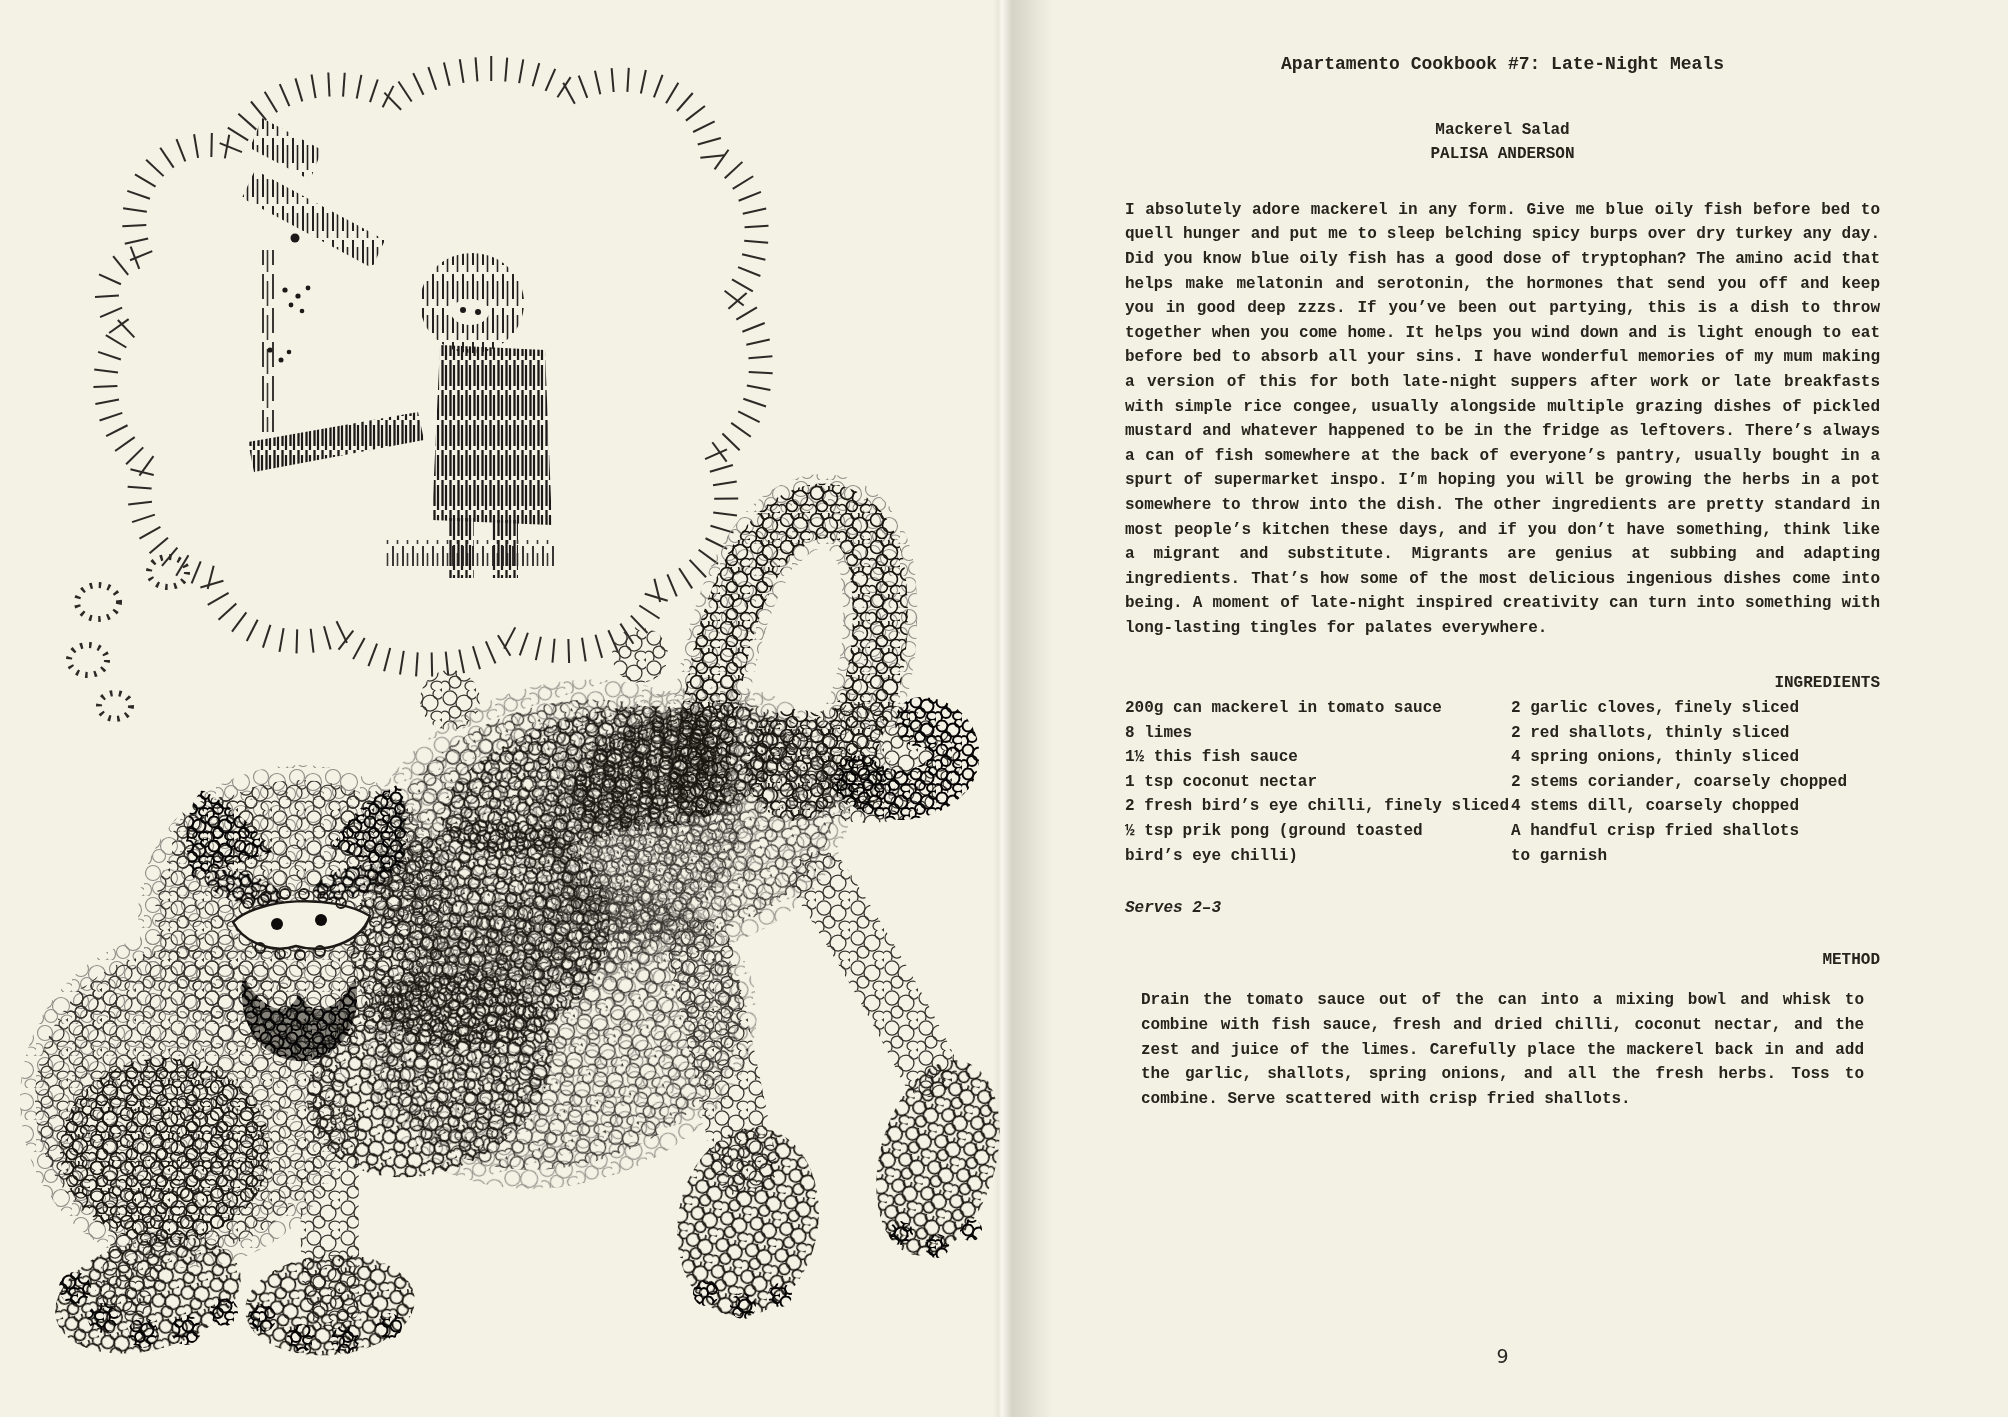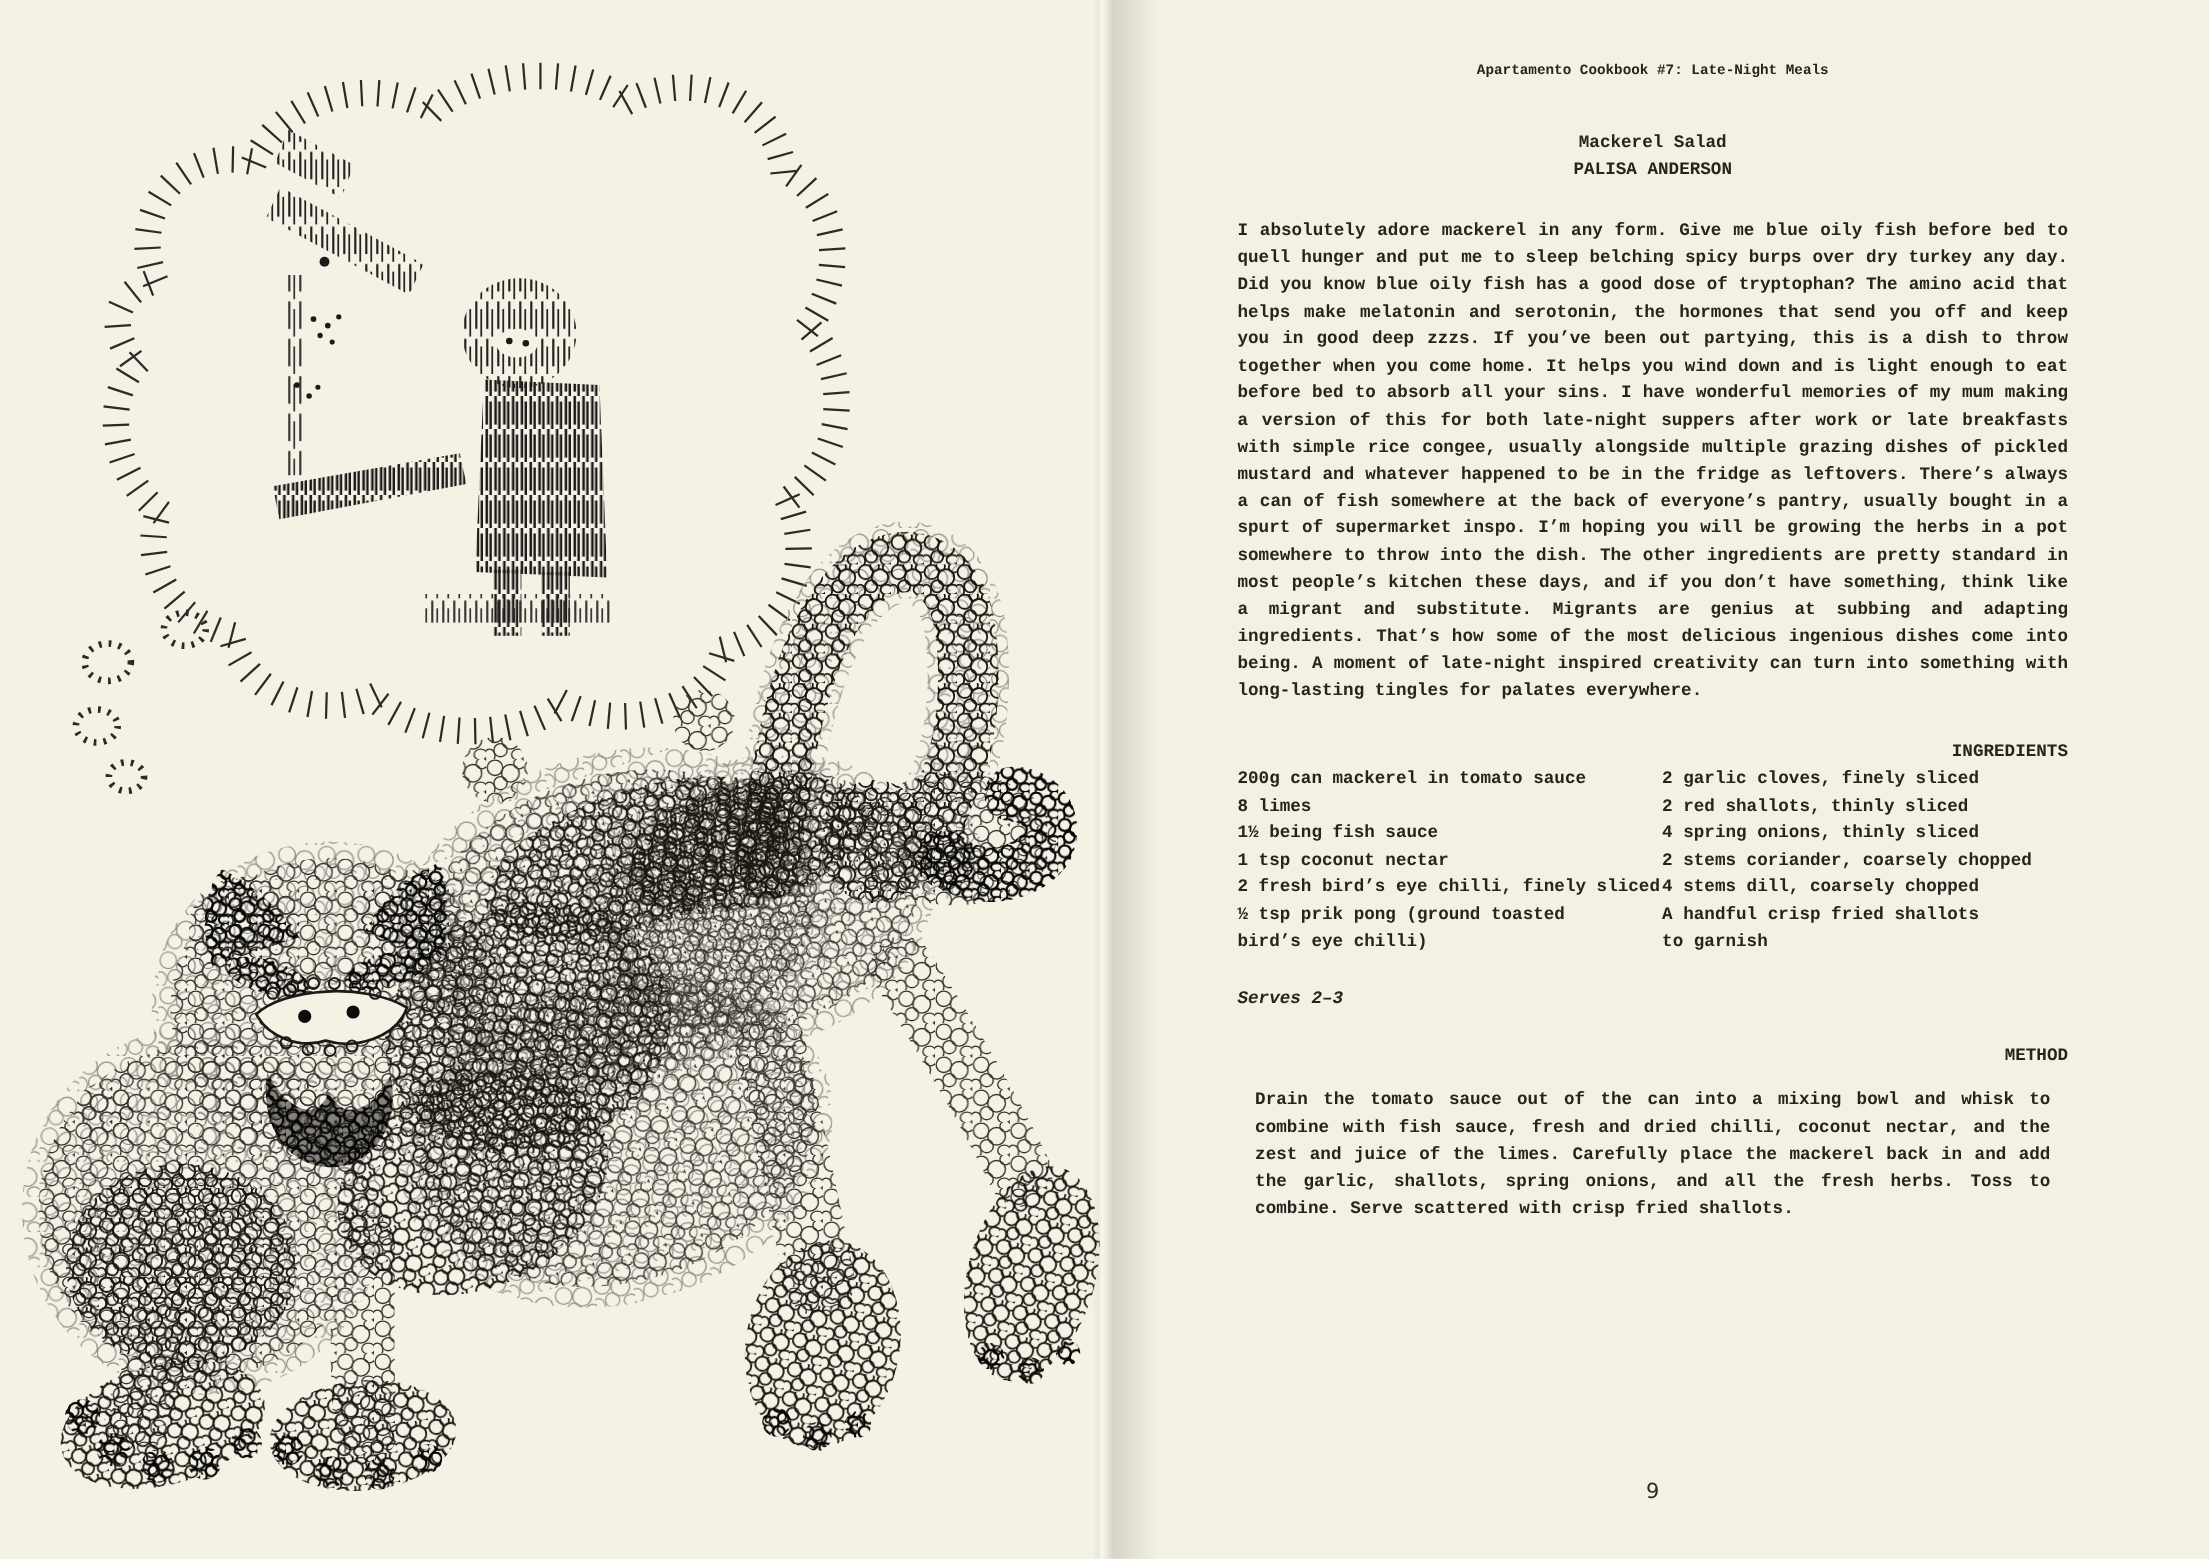--- a/index.html
+++ b/index.html
@@ -22,21 +22,21 @@
     font-size:16px;font-weight:700;line-height:24.6px;
   }
   .gutter{
     position:absolute;left:993px;top:0;width:60px;height:1417px;z-index:3;
     background:linear-gradient(90deg,
       rgba(40,35,20,0) 0%, rgba(40,35,20,0.05) 9%,
       rgba(255,255,248,0.45) 15%, rgba(40,35,20,0.14) 32%,
       rgba(40,35,20,0.10) 52%, rgba(40,35,20,0.05) 74%,
       rgba(40,35,20,0) 100%);
   }
-  .book-title{text-align:center;font-size:13px;}
+  .book-title{text-align:center;font-size:18px;}
   .byline{text-align:center;margin-top:41px;}
   .intro{margin:31px 0 0 0;text-align:justify;}
   .heading{margin-top:31px;text-align:right;}
   .method-heading{margin-top:27px;}
   .cols{display:flex;}
   .col-left{width:386px;flex:none;}
   .col-right{flex:1;}
   .ing-line{white-space:nowrap;}
   .serves{margin-top:28px;font-style:italic;}
   .method{margin:16px;text-align:justify;}
@@ -243,21 +243,21 @@
     </div>
 
     <p class="intro">I absolutely adore mackerel in any form. Give me blue oily fish before bed to quell hunger and put me to sleep belching spicy burps over dry turkey any day. Did you know blue oily fish has a good dose of tryptophan? The amino acid that helps make melatonin and serotonin, the hormones that send you off and keep you in good deep zzzs. If you’ve been out partying, this is a dish to throw together when you come home. It helps you wind down and is light enough to eat before bed to absorb all your sins. I have wonderful memories of my mum making a version of this for both late-night suppers after work or late breakfasts with simple rice congee, usually alongside multiple grazing dishes of pickled mustard and whatever happened to be in the fridge as leftovers. There’s always a can of fish somewhere at the back of everyone’s pantry, usually bought in a spurt of supermarket inspo. I’m hoping you will be growing the herbs in a pot somewhere to throw into the dish. The other ingredients are pretty standard in most people’s kitchen these days, and if you don’t have something, think like a migrant and substitute. Migrants are genius at subbing and adapting ingredients. That’s how some of the most delicious ingenious dishes come into being. A moment of late-night inspired creativity can turn into something with long-lasting tingles for palates everywhere.</p>
 
     <div class="heading">INGREDIENTS</div>
 
     <div class="cols">
       <div class="col-left">
         <div class="ing-line">200g can mackerel in tomato sauce</div>
         <div class="ing-line">8 limes</div>
-        <div class="ing-line">1½ being fish sauce</div>
+        <div class="ing-line">1½ this fish sauce</div>
         <div class="ing-line">1 tsp coconut nectar</div>
         <div class="ing-line">2 fresh bird’s eye chilli, finely sliced</div>
         <div class="ing-line">½ tsp prik pong (ground toasted</div>
         <div class="ing-line">bird’s eye chilli)</div>
       </div>
       <div class="col-right">
         <div class="ing-line">2 garlic cloves, finely sliced</div>
         <div class="ing-line">2 red shallots, thinly sliced</div>
         <div class="ing-line">4 spring onions, thinly sliced</div>
         <div class="ing-line">2 stems coriander, coarsely chopped</div>

